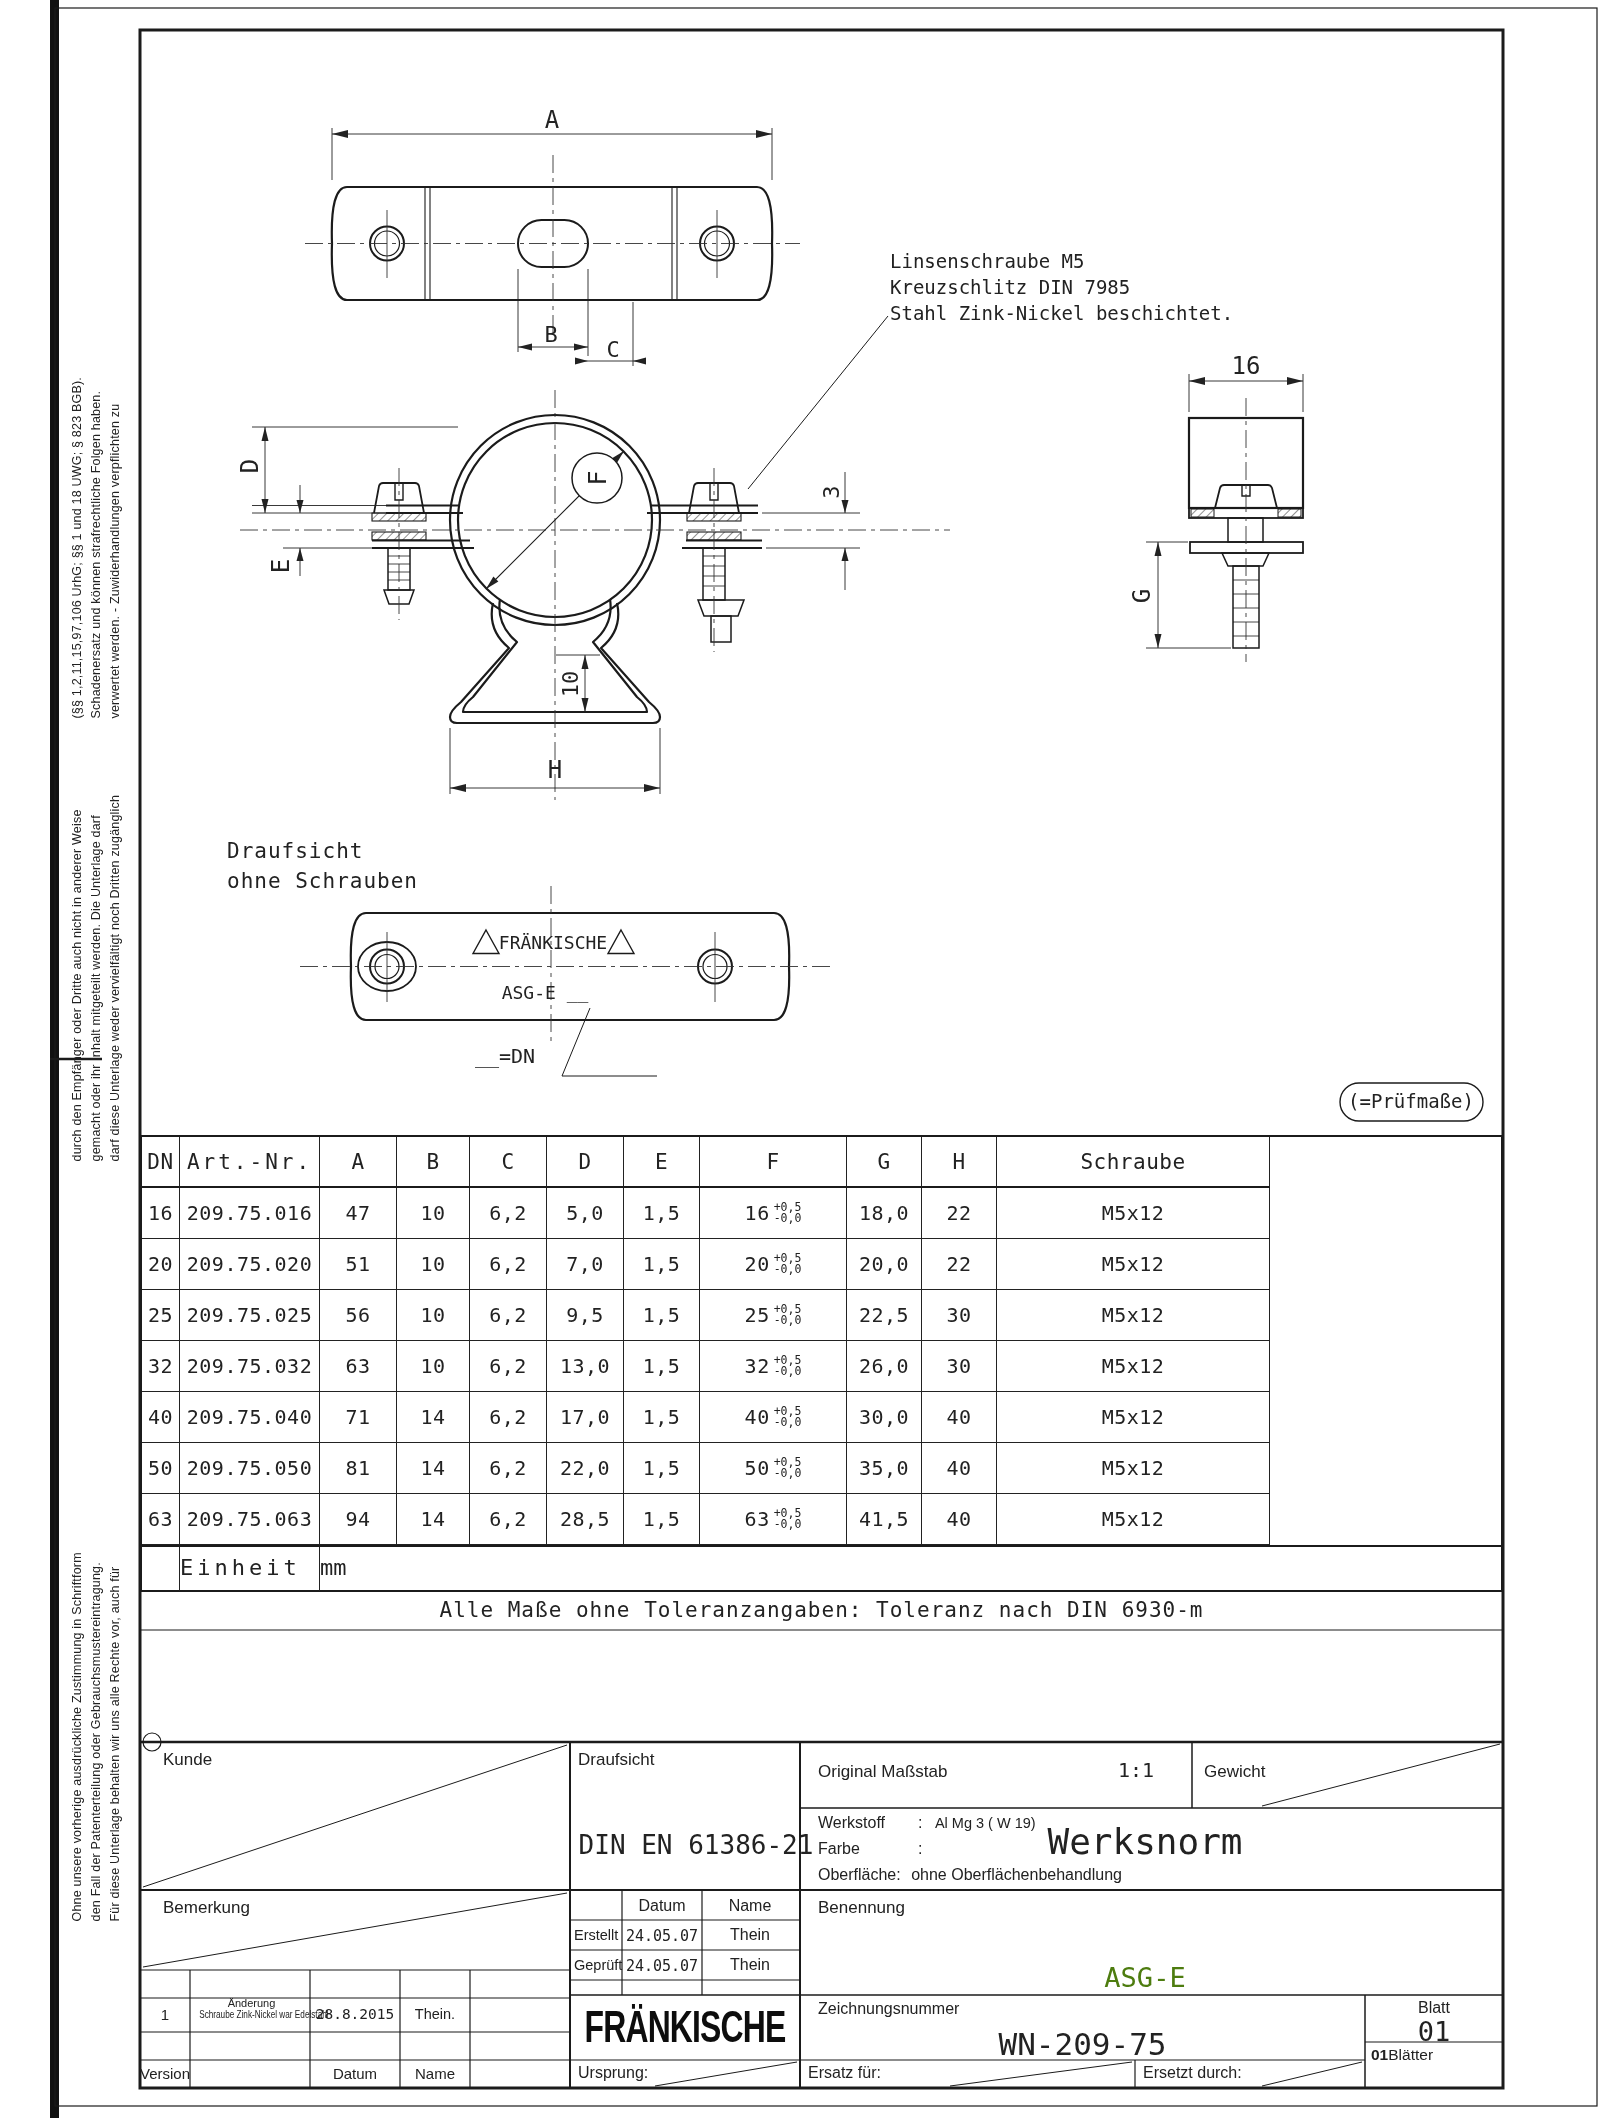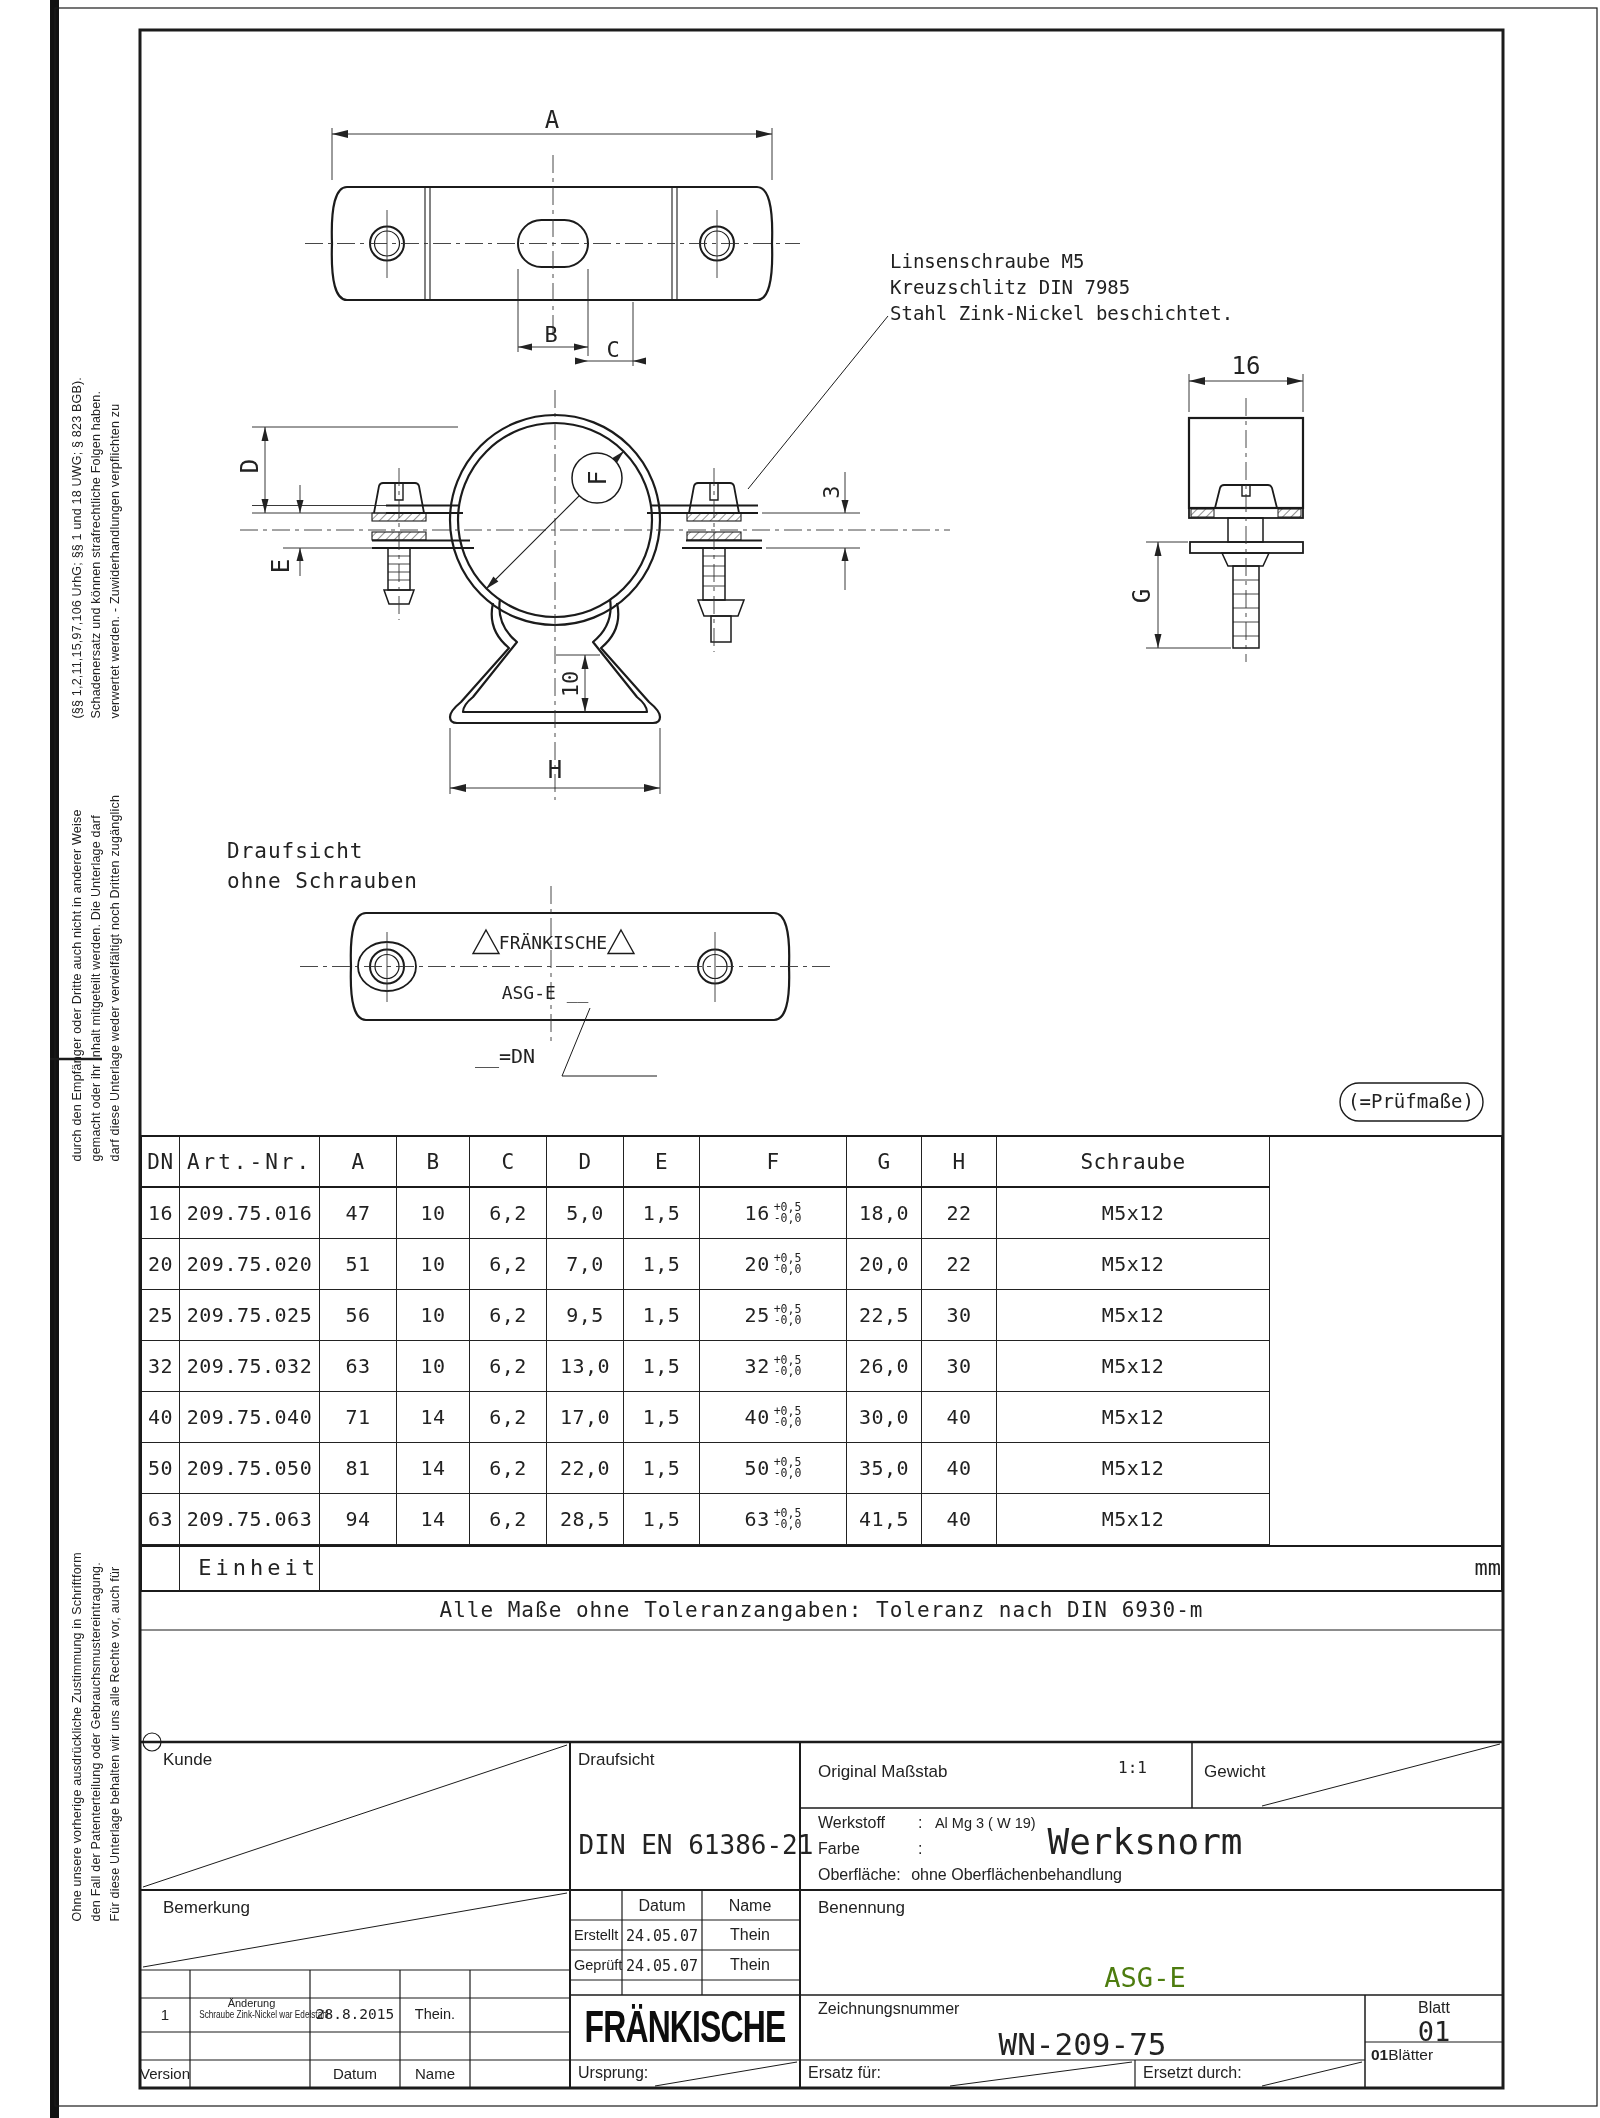--- a/index.html
+++ b/index.html
@@ -16,21 +16,21 @@
   
   #dimtable{position:absolute;left:140px;top:1135px;width:1363px;height:457px;border:2.5px solid #1b1b1b;box-sizing:border-box;font-family:"DejaVu Sans Mono",monospace}
   #tgrid{position:absolute;left:0;top:0;width:1128px;display:grid;grid-template-columns:38px 140px 77px 73px 77px 77px 76px 147px 75px 75px 273px;grid-auto-rows:51px}
   #tgrid .c{border-right:1.2px solid #222;border-bottom:1.2px solid #222;text-align:center;line-height:51px;font-size:20px;letter-spacing:.5px;overflow:hidden}
   #tgrid .h{font-size:21px;border-bottom:2.5px solid #1b1b1b}
   .trow{display:contents}
   .fcell{display:flex;align-items:center;justify-content:center;gap:4px;line-height:normal}
   .ftol{display:flex;flex-direction:column;font-size:11.5px;line-height:11.5px;text-align:left;letter-spacing:0}
   .tright{position:absolute;left:1128px;top:0;width:230px;height:408px}
   .erow{position:absolute;left:0;top:408px;width:100%;height:44px;border-top:2.5px solid #1b1b1b;display:grid;grid-template-columns:38px 140px auto}
-  .erow div{border-right:1.2px solid #222;text-align:right;line-height:41px;font-size:22px}
+  .erow div{border-right:1.2px solid #222;text-align:left;line-height:41px;font-size:22px}
   .erow div:last-child{border-right:none}
   .erow .einh{letter-spacing:4px}
 
   .tb-label{position:absolute;font-size:17px;white-space:nowrap}
   .tb-small{position:absolute;font-size:16px;white-space:nowrap}
   .wlabel{display:inline-block;width:100px}
   #logo{position:absolute;left:572px;top:1998px;width:226px;height:58px;display:flex;align-items:center;justify-content:center;font-weight:bold;font-size:38px;letter-spacing:-1px;transform:scaleX(.84) scaleY(1.18);color:#0d0d0d}
 </style>
 </head>
 <body>
@@ -474,21 +474,21 @@
     <div class="einh">Einheit</div>
     <div>mm</div>
   </div>
 </div>
 <div class="abs mono ctr" style="left:140px;top:1598px;width:1363px;font-size:21px;letter-spacing:1px">Alle Maße ohne Toleranzangaben: Toleranz nach DIN 6930-m</div>
 
 <div class="tb-label" style="left:163px;top:1750px">Kunde</div>
 <div class="tb-label" style="left:578px;top:1750px">Draufsicht</div>
 <div class="abs mono ctr" style="left:572px;top:1830px;width:248px;font-size:26px">DIN EN 61386-21</div>
 <div class="tb-label" style="left:818px;top:1762px">Original Maßstab</div>
-<div class="abs mono" style="left:1118px;top:1758px;font-size:16px">1:1</div>
+<div class="abs mono" style="left:1118px;top:1758px;font-size:20px">1:1</div>
 <div class="tb-label" style="left:1204px;top:1762px">Gewicht</div>
 
 <div class="abs" style="left:818px;top:1814px;font-size:16px">
   <span class="wlabel">Werkstoff</span><span>:</span>
   <span style="font-size:14.5px;margin-left:8px">Al Mg 3 ( W 19)</span>
 </div>
 <div class="abs" style="left:818px;top:1840px;font-size:16px">
   <span class="wlabel">Farbe</span><span>:</span>
 </div>
 <div class="abs" style="left:818px;top:1866px;font-size:16px">

